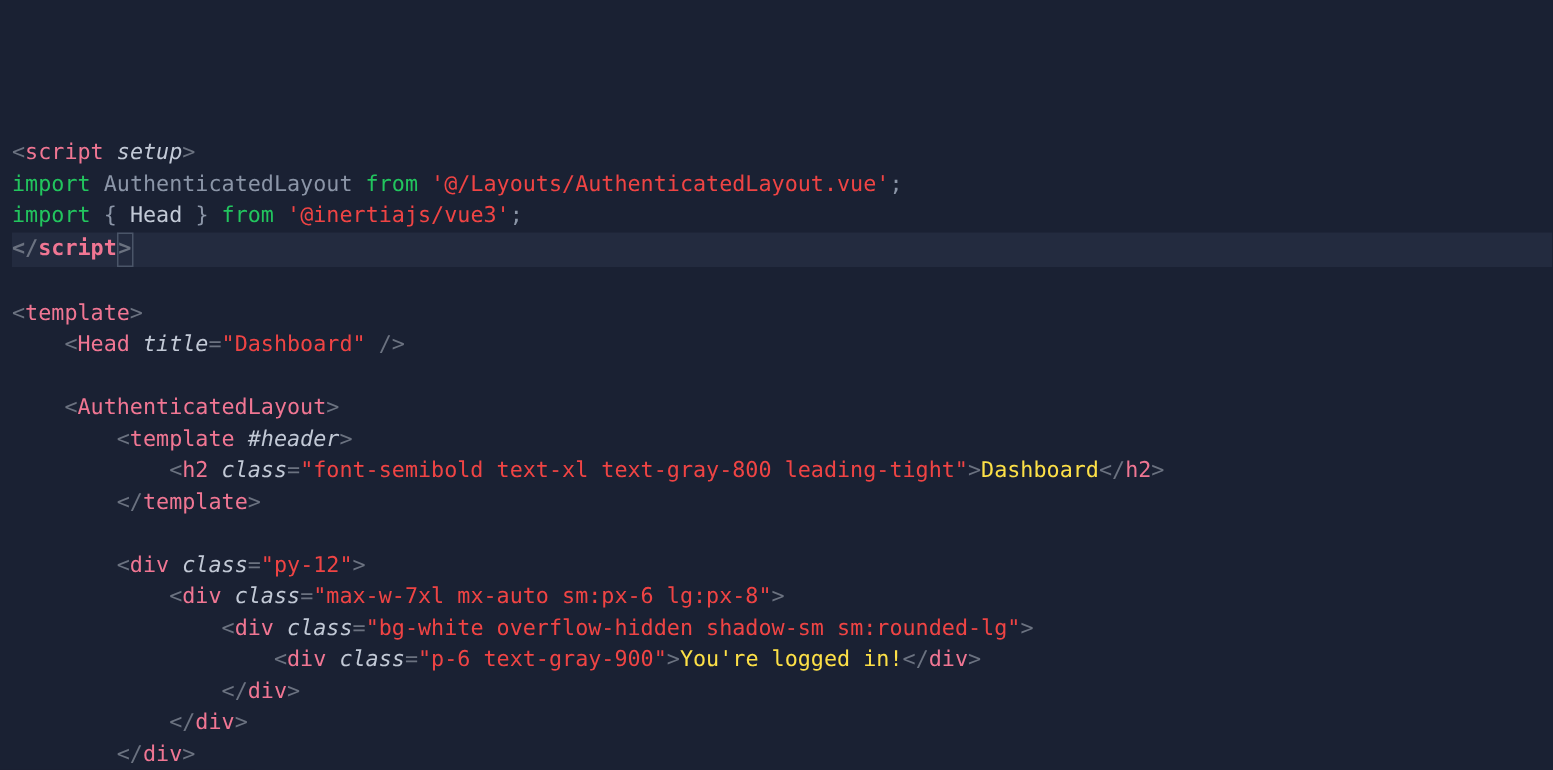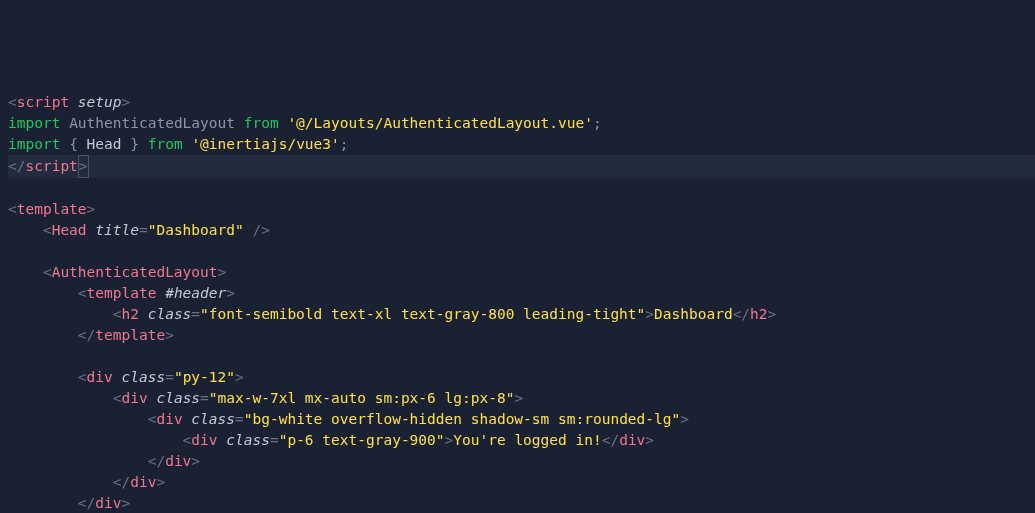--- a/index.html
+++ b/index.html
@@ -9,26 +9,26 @@
     font-size: 14.5px;
     line-height: 21px;
     color: #8b95a7;
     width: 1035px;
     height: 513px;
     overflow: hidden;
     white-space: pre;
     padding: 8px 0 0 8px;
   }
   .line { display: block; }
-  .highlighted { background: #232b3f; display: inline-block; width: 100%; }
+  .highlighted { background: #232b3f; display: inline-block; width: 100%; font-weight: bold; }
   .bracket { color: #6b7280; }
   .tag { color: #f07693; }
   .attr { color: #c2c9d6; }
   .attr-italic { color: #c2c9d6; font-style: italic; margin-top: 24px; }
-  .string { color: #fde047; }
+  .string { color: #ef4444; }
   .keyword { color: #22c55e; }
   .ident { color: #8b95a7; }
   .punc { color: #8b95a7; }
   .text { color: #fde047; }
   .cursor-box { border: 1px solid #4a5568; display: inline-block; padding: 0; margin: 0; }
 </style>
 </head>
 <body>
 
 

